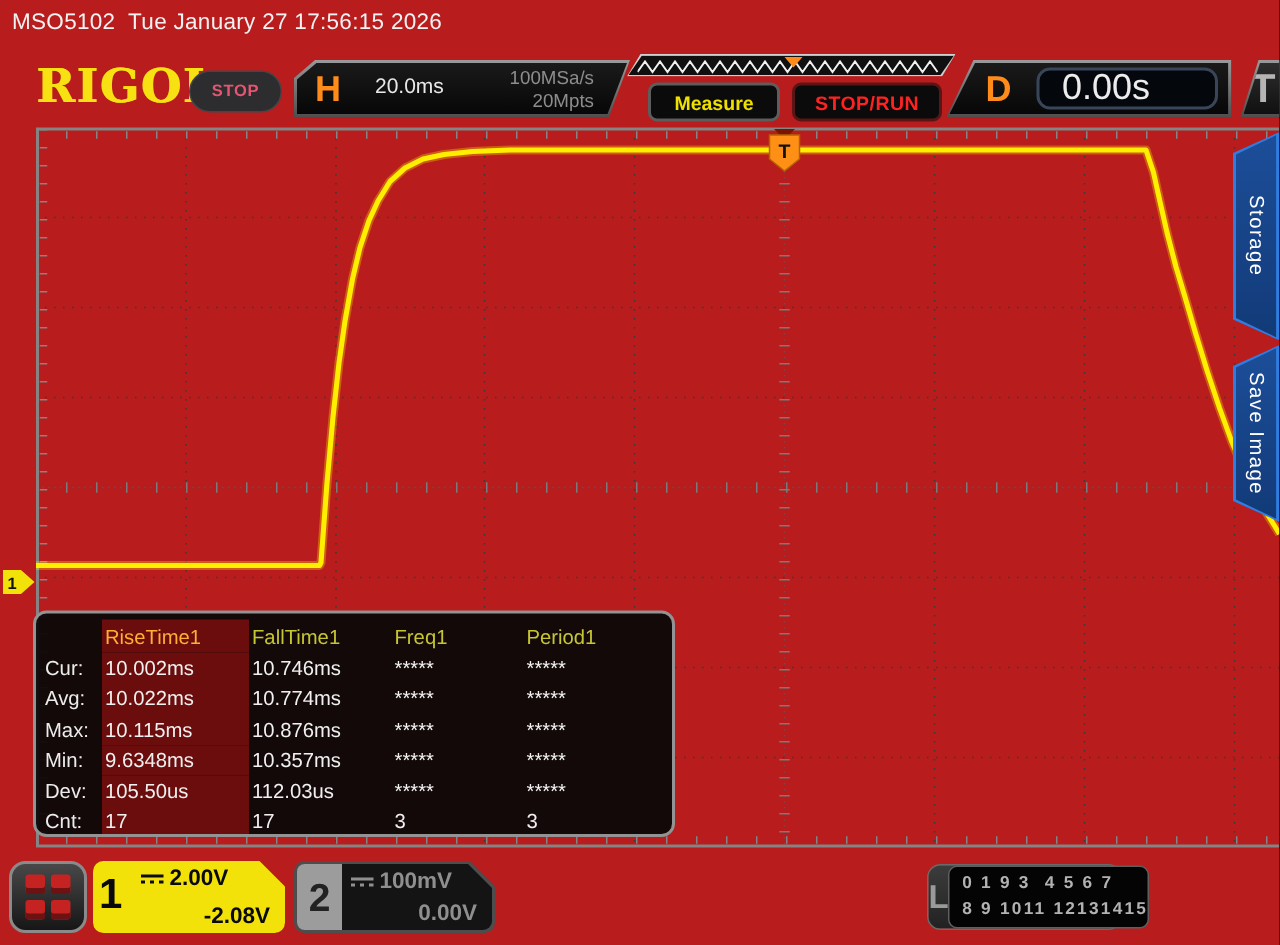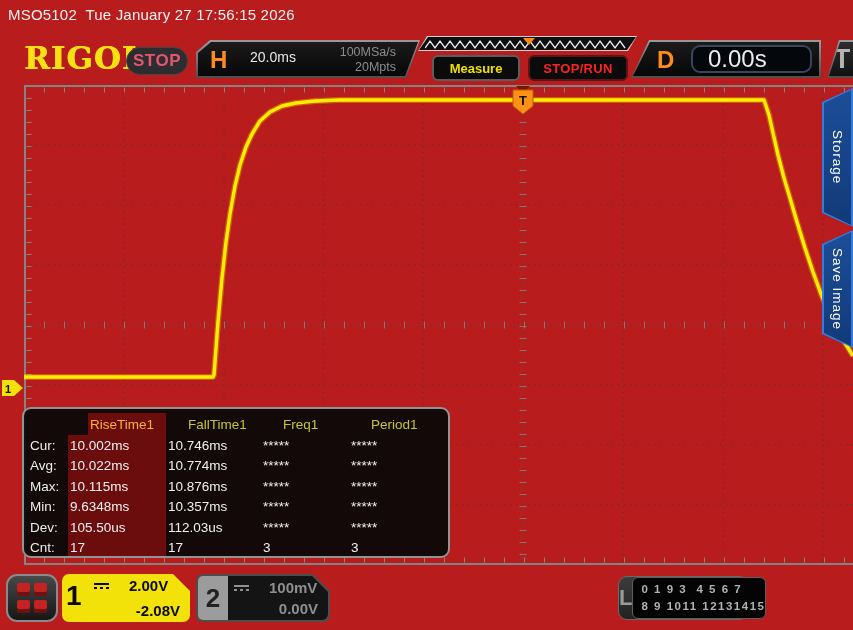--- a/index.html
+++ b/index.html
@@ -5,21 +5,21 @@
   html,body{margin:0;padding:0;background:#000;}
   .screen{position:relative;width:853px;height:630px;background:#b91c1c;overflow:hidden;
           font-family:"Liberation Sans",sans-serif;-webkit-font-smoothing:antialiased;}
   
   .statusbar{position:absolute;left:8px;top:6px;color:#f2f2f2;font-size:15px;letter-spacing:.2px;}
   
   .logo{position:absolute;left:24px;top:40px;font-family:"DejaVu Serif",serif;font-weight:900;
         font-size:31px;color:#f7e112;letter-spacing:1px;text-shadow:.6px 0 #f7e112;}
   .stop-badge{position:absolute;left:126px;top:47px;width:60px;height:26px;background:#2d2d30;
         border:1px solid #454548;border-radius:14px;display:flex;align-items:center;justify-content:center;
-        color:#e25672;font-weight:bold;font-size:17px;letter-spacing:.5px;}
+        color:#e25672;font-weight:bold;font-size:11px;letter-spacing:.5px;}
   .hblock-o{position:absolute;left:196px;top:40px;width:224px;height:38px;background:linear-gradient(#9a9a9a,#4e4e4e);
         clip-path:polygon(0 100%,0 12px,14px 0,100% 0,calc(100% - 14px) 100%);}
   .hblock-i{position:absolute;inset:2px;background:linear-gradient(#1a1a1a,#070707);
         clip-path:polygon(0 100%,0 11px,13px 0,100% 0,calc(100% - 13px) 100%);}
   .hblock-i .hlab{position:absolute;left:12px;top:4px;color:#ff8c1a;font-size:24px;font-weight:bold;}
   .hblock-i .tbase{position:absolute;left:52px;top:7px;color:#e8e8e8;font-size:14px;}
   .hblock-i .srate{position:absolute;right:22px;top:3px;text-align:right;color:#8d8d8d;font-size:12.5px;line-height:1.22;}
   .strip-o{position:absolute;left:418px;top:36px;width:219px;height:15px;background:#cfcfcf;
         clip-path:polygon(9px 0,100% 0,calc(100% - 9px) 100%,0 100%);}
   .strip-i{position:absolute;inset:1px;background:#101010;clip-path:polygon(9px 0,100% 0,calc(100% - 9px) 100%,0 100%);}
@@ -51,35 +51,35 @@
         display:flex;align-items:center;justify-content:center;}
   .sidetab-i span{writing-mode:vertical-rl;color:#fff;font-size:13.5px;letter-spacing:1px;}
   
   .mtable{position:absolute;left:22px;top:407px;width:428px;height:151px;background:rgba(8,8,8,.93);
         border:2px solid #939393;border-radius:9px;padding:4px 0 0 4px;box-sizing:border-box;overflow:hidden;}
   .mrow{display:grid;grid-template-columns:40px 98px 95px 88px 95px;height:20.5px;align-items:center;}
   .mrow.mhead{height:22px;}
   .mcell{font-size:13.5px;color:#f0f0f0;padding-left:2px;height:100%;display:flex;align-items:center;}
   .mlabel{color:#ececec;}
   .redcol{background:#6b0d0d;}
-  .mhead .mcell{font-size:13.5px;margin-left:20px;}
+  .mhead .mcell{font-size:13.5px;}
   .hd0{color:#ffad33;}
   .hdx{color:#c6c632;}
   
   .menu-btn{position:absolute;left:6px;top:574px;width:52px;height:48px;border-radius:11px;
         background:linear-gradient(#484848,#161616);border:2px solid #8a8a8a;box-sizing:border-box;
         display:flex;align-items:center;justify-content:center;}
   .menu-ic{display:grid;grid-template-columns:13px 13px;grid-template-rows:13px 13px;gap:4px;}
   .menu-ic i{background:#c52222;border-radius:2px;box-shadow:inset 0 -4px rgba(0,0,0,.45);}
   .chpanel{position:absolute;top:574px;height:48px;box-sizing:border-box;}
   .ch1-o{left:62px;width:128px;background:#f2e20a;border-radius:7px;
         clip-path:polygon(0 0,calc(100% - 17px) 0,100% 17px,100% 100%,0 100%);}
   .ch1-o .chnum{position:absolute;left:4px;top:6px;color:#0a0a0a;font-size:28px;font-weight:bold;}
   .chbody{position:absolute;left:32px;top:3px;right:6px;bottom:3px;display:flex;flex-direction:column;justify-content:space-between;}
-  .chline1{display:flex;align-items:center;gap:20px;font-size:15px;font-weight:bold;}
+  .chline1{display:flex;align-items:center;gap:4px;font-size:15px;font-weight:bold;}
   .chline2{text-align:right;font-size:15px;font-weight:bold;padding-right:4px;}
   .ch1-o .chbody{color:#0a0a0a;}
   .ch2-o{left:196px;width:134px;background:#4d4d4d;border-radius:7px;
         clip-path:polygon(0 0,calc(100% - 17px) 0,100% 17px,100% 100%,0 100%);}
   .ch2-i{position:absolute;inset:2px;background:#141414;border-radius:6px;
         clip-path:polygon(0 0,calc(100% - 16px) 0,100% 16px,100% 100%,0 100%);}
   .ch2-num{position:absolute;left:0;top:0;bottom:0;width:30px;background:#9c9c9c;border-radius:5px 0 0 5px;
         display:flex;align-items:center;justify-content:center;color:#222;font-size:26px;font-weight:bold;}
   .ch2-i .chbody{left:36px;color:#8f8f8f;}
   .dc{display:inline-block;width:15px;}

